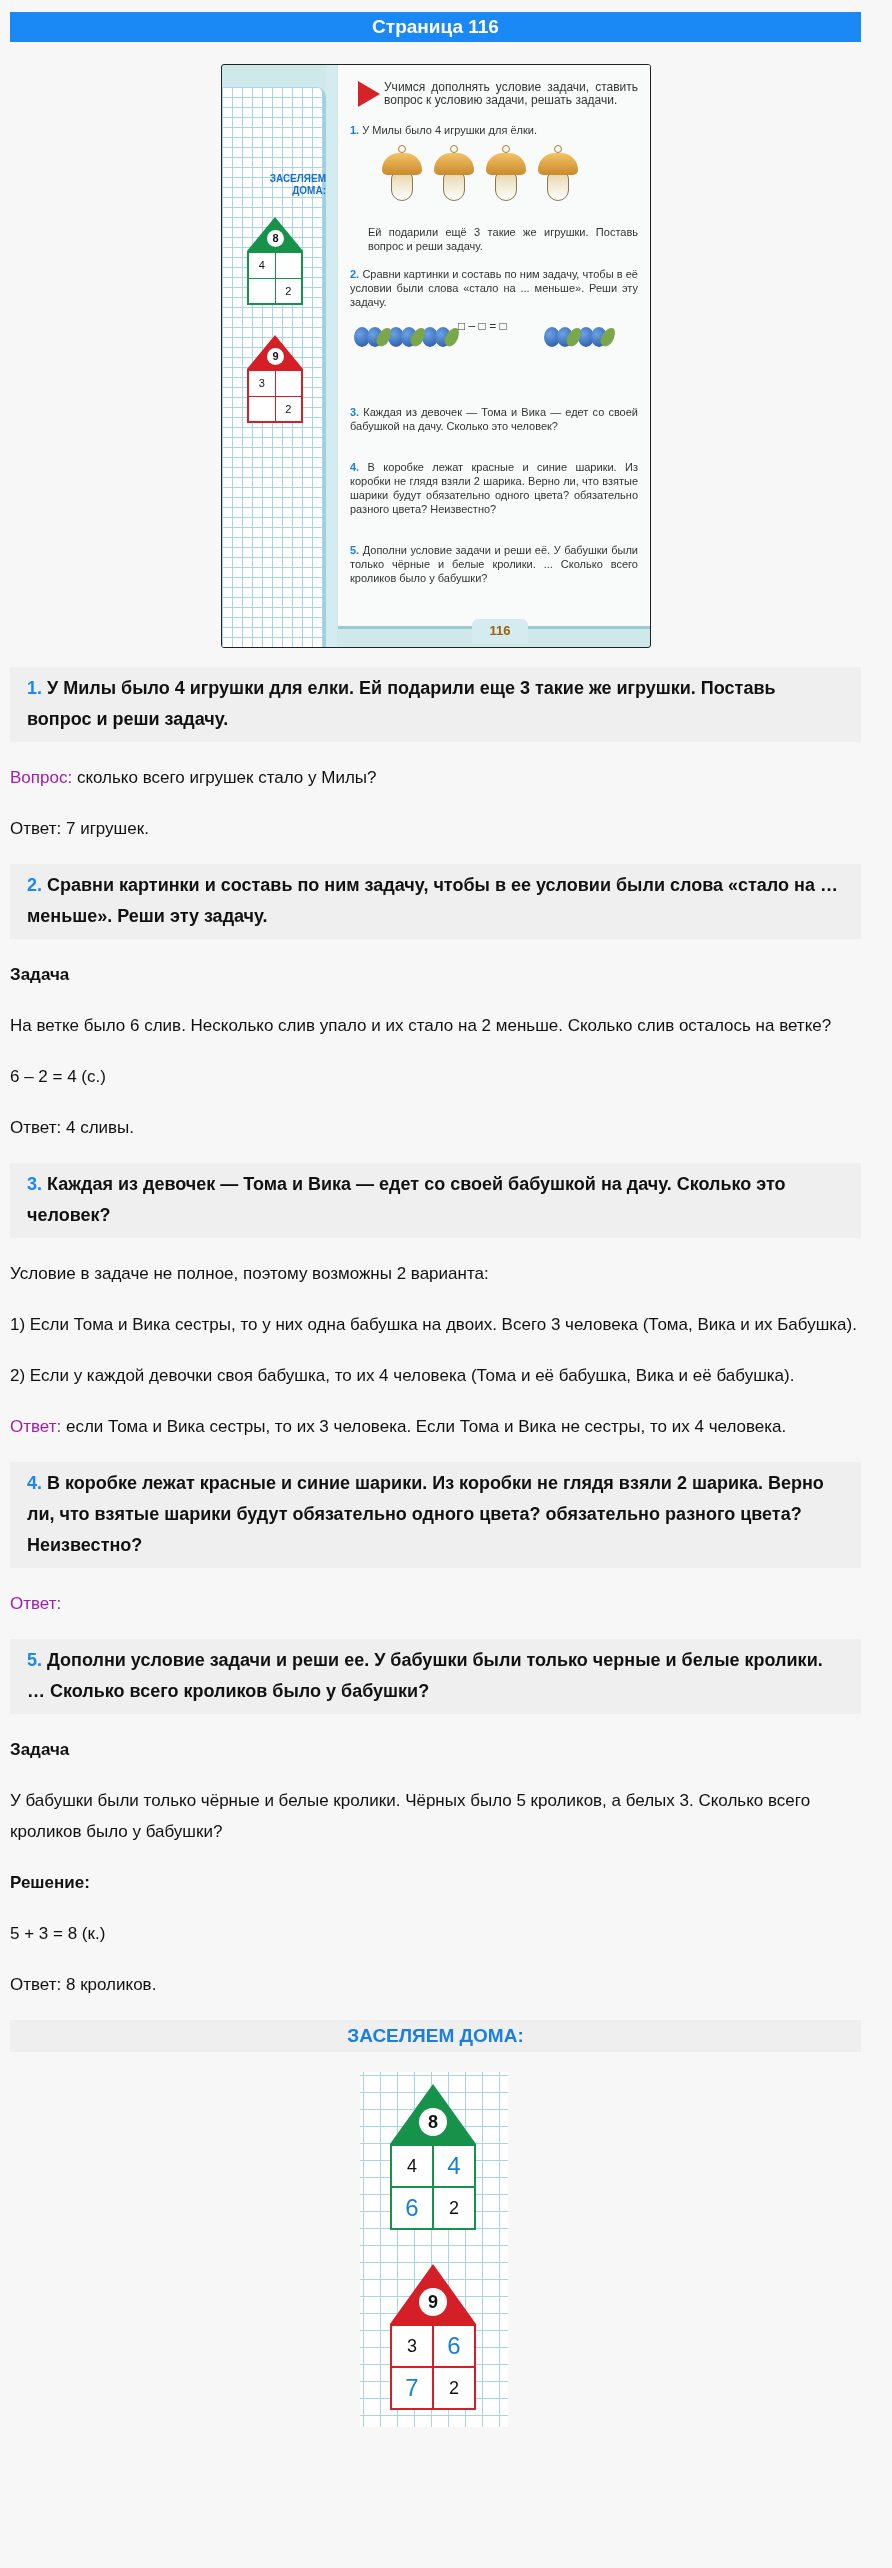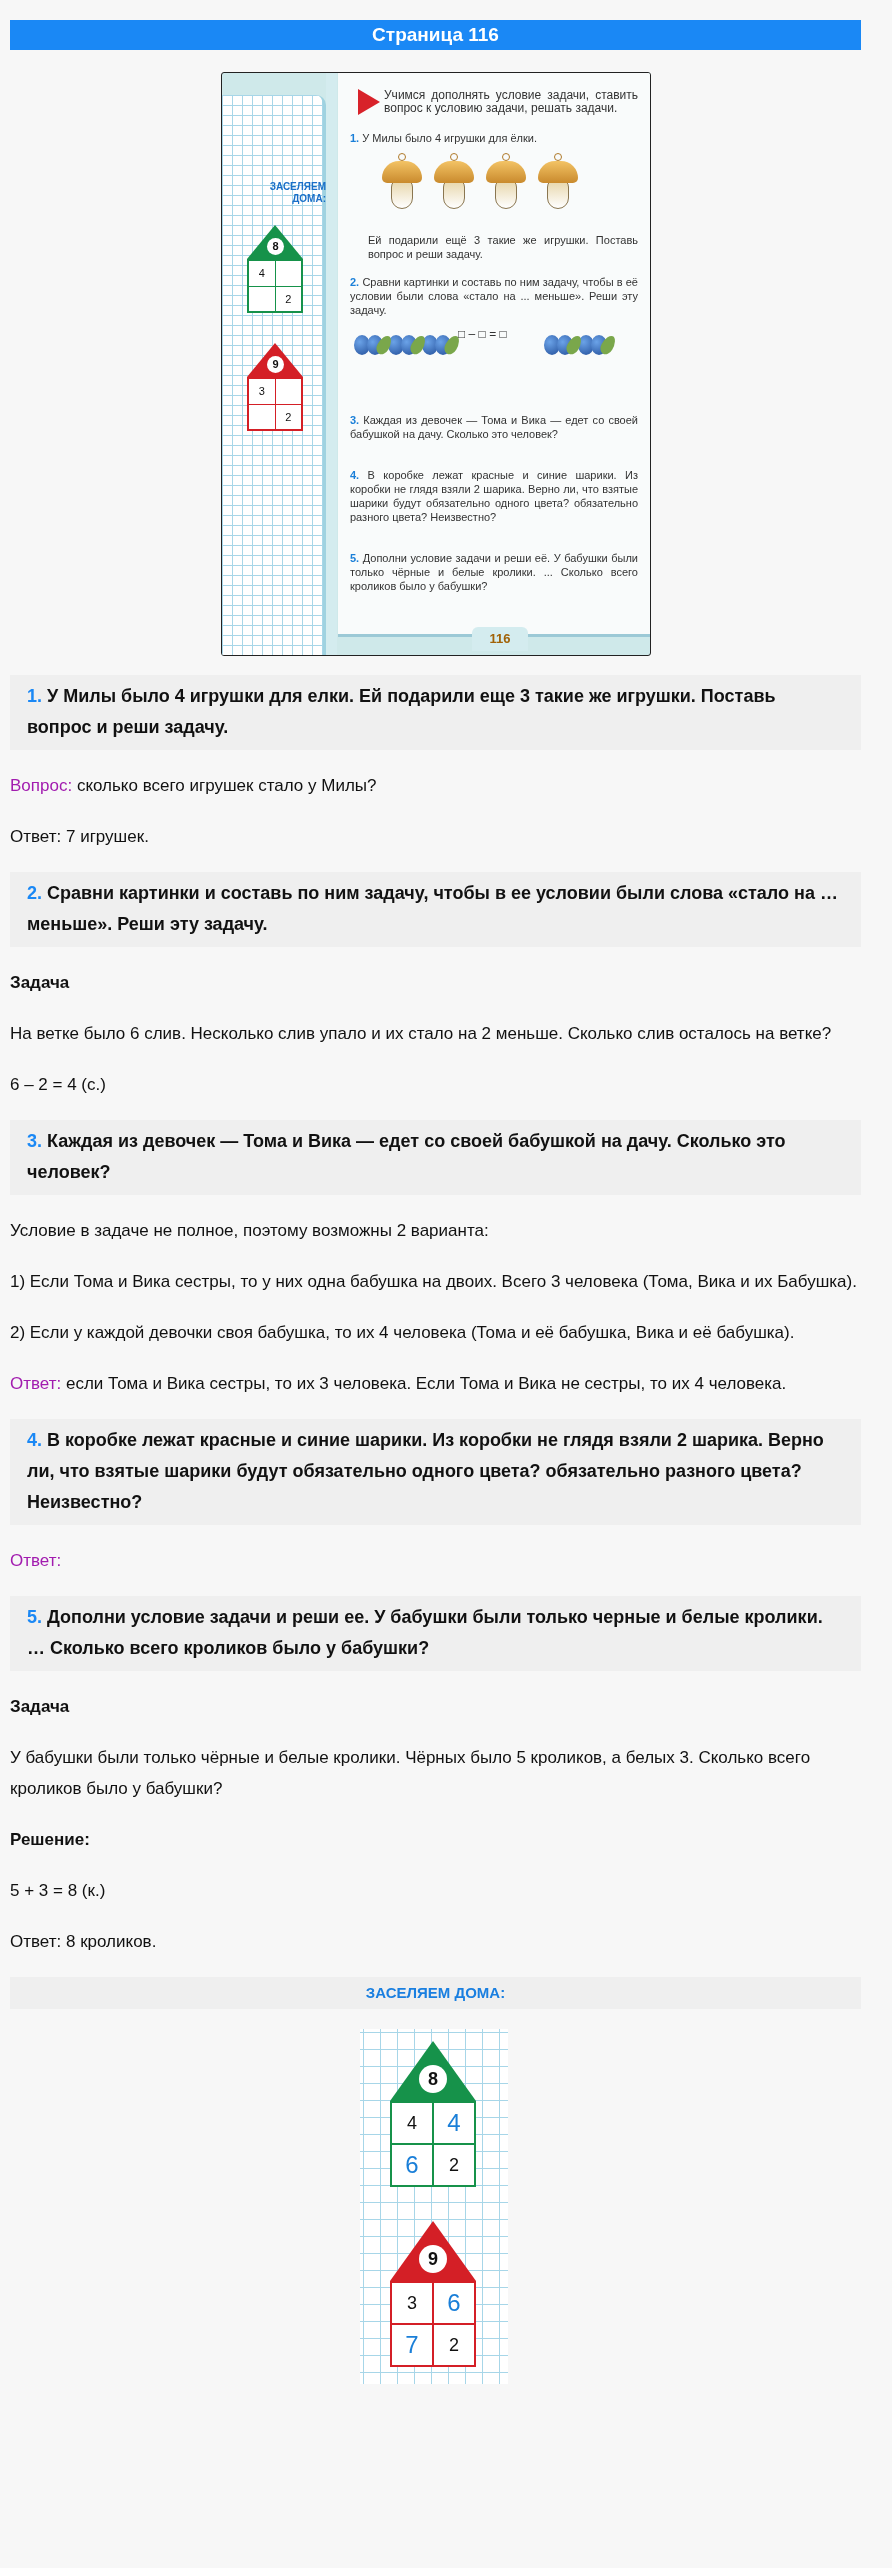--- a/index.html
+++ b/index.html
@@ -4,21 +4,21 @@
 <style>
   * { box-sizing: border-box; }
   html, body { margin: 0; padding: 0; }
   body {
     width: 892px;
     background: #f7f7f7;
     font-family: "Liberation Sans", sans-serif;
     color: #111;
     font-size: 17px;
   }
-  .page { padding: 20px 31px 0 10px; }
+  .page { padding: 12px 31px 0 10px; }
   .title-bar {
     background: #1a88f5;
     color: #fff;
     text-align: center;
     font-weight: bold;
     font-size: 19px;
     height: 30px;
     line-height: 30px;
     margin-bottom: 22px;
   }
@@ -85,21 +85,21 @@
     font-weight: bold;
     font-size: 18px;
     line-height: 31px;
     margin: 0 0 20px 0;
   }
   .qbox .num { color: #1a88f5; }
   p { margin: 0 0 20px 0; line-height: 31px; font-size: 17px; }
   .blue { color: #a21caf; }
   .bold { font-weight: bold; }
   .houses-title {
-    background: #efefef; text-align:center; color:#1a7fe0; font-weight:bold; font-size:15px;
+    background: #efefef; text-align:center; color:#1a7fe0; font-weight:bold; font-size:19px;
     height: 32px; line-height: 32px; margin: 0 0 20px 0;
   }
   .houses {
     position: relative;
     margin: 0 0 0 350px;
     width: 148px; height: 355px;
     background-color: #fff;
     background-image:
       linear-gradient(#a7d6e8 1px, transparent 1px),
       linear-gradient(90deg, #a7d6e8 1px, transparent 1px);
@@ -234,20 +234,21 @@
   </div>
 
   <div class="qbox"><span class="num">1.</span> <span>У Милы было 4 игрушки для елки. Ей подарили еще 3 такие же игрушки. Поставь вопрос и реши задачу.</span></div>
   <p><span class="blue">Вопрос:</span> <span>сколько всего игрушек стало у Милы?</span></p>
   <p>Ответ: 7 игрушек.</p>
 
   <div class="qbox"><span class="num">2.</span> <span>Сравни картинки и составь по ним задачу, чтобы в ее условии были слова «стало на … меньше». Реши эту задачу.</span></div>
   <p class="bold">Задача</p>
   <p>На ветке было 6 слив. Несколько слив упало и их стало на 2 меньше. Сколько слив осталось на ветке?</p>
   <p>6 – 2 = 4 (с.)</p>
+  <p>Ответ: 4 сливы.</p>
 
   <div class="qbox"><span class="num">3.</span> <span>Каждая из девочек — Тома и Вика — едет со своей бабушкой на дачу. Сколько это человек?</span></div>
   <p>Условие в задаче не полное, поэтому возможны 2 варианта:</p>
   <p>1) Если Тома и Вика сестры, то у них одна бабушка на двоих. Всего 3 человека (Тома, Вика и их Бабушка).</p>
   <p>2) Если у каждой девочки своя бабушка, то их 4 человека (Тома и её бабушка, Вика и её бабушка).</p>
   <p><span class="blue">Ответ:</span> <span>если Тома и Вика сестры, то их 3 человека. Если Тома и Вика не сестры, то их 4 человека.</span></p>
 
   <div class="qbox"><span class="num">4.</span> <span>В коробке лежат красные и синие шарики. Из коробки не глядя взяли 2 шарика. Верно ли, что взятые шарики будут обязательно одного цвета? обязательно разного цвета? Неизвестно?</span></div>
   <p class="blue">Ответ:</p>
 

